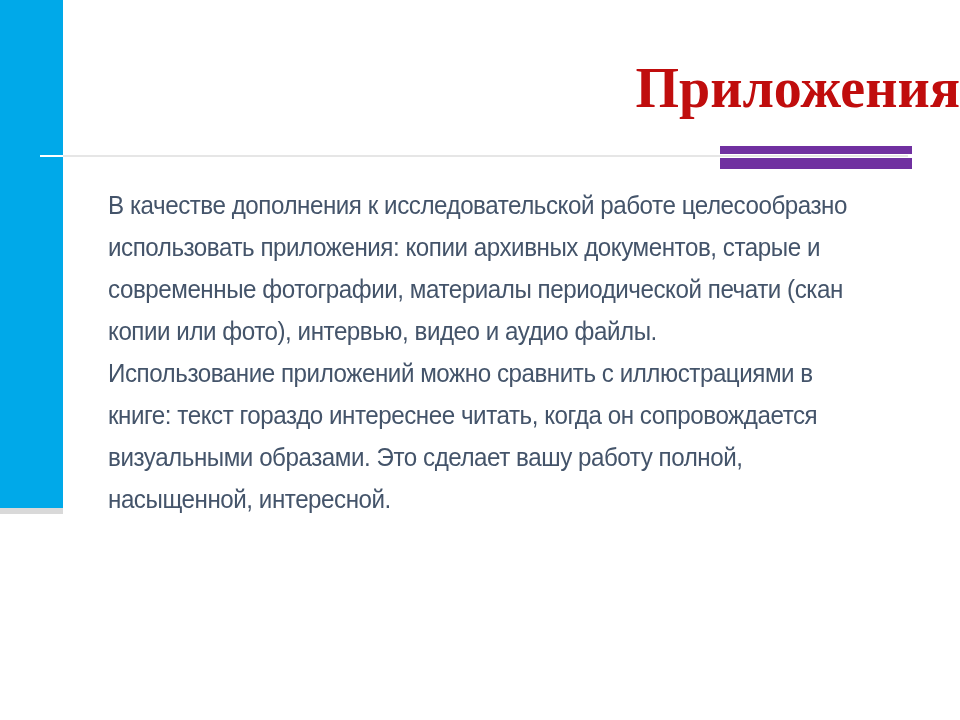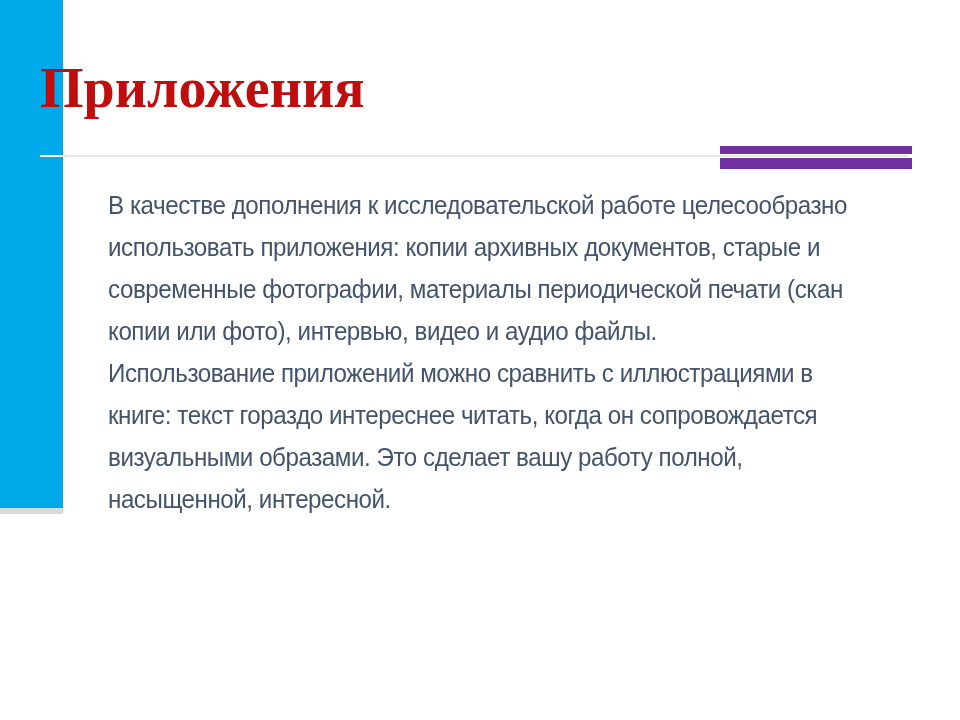--- a/index.html
+++ b/index.html
@@ -29,21 +29,21 @@
     top: 508px;
     width: 63px;
     height: 6px;
     background: var(--shadow-gray, #d9d9d9);
   }
   .slide-title {
     position: absolute;
     left: 40px;
     top: 60px;
     width: 920px;
-    text-align: left;
+    text-align: right;
     font-family: "Liberation Serif", "DejaVu Serif", serif;
     font-weight: bold;
     font-size: 56px;
     line-height: 1.0;
     color: var(--title-red, #c00d0d);
     letter-spacing: 0px;
     white-space: nowrap;
   }
   .title-separator-line {
     position: absolute;

